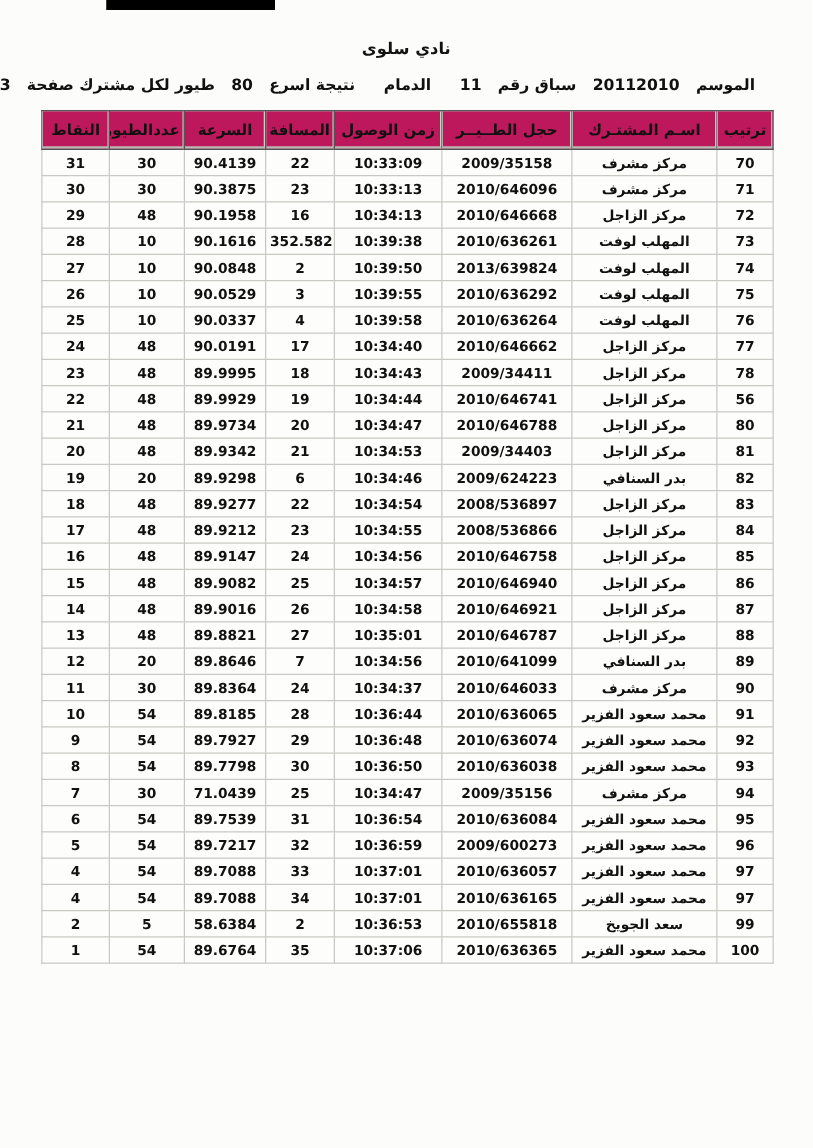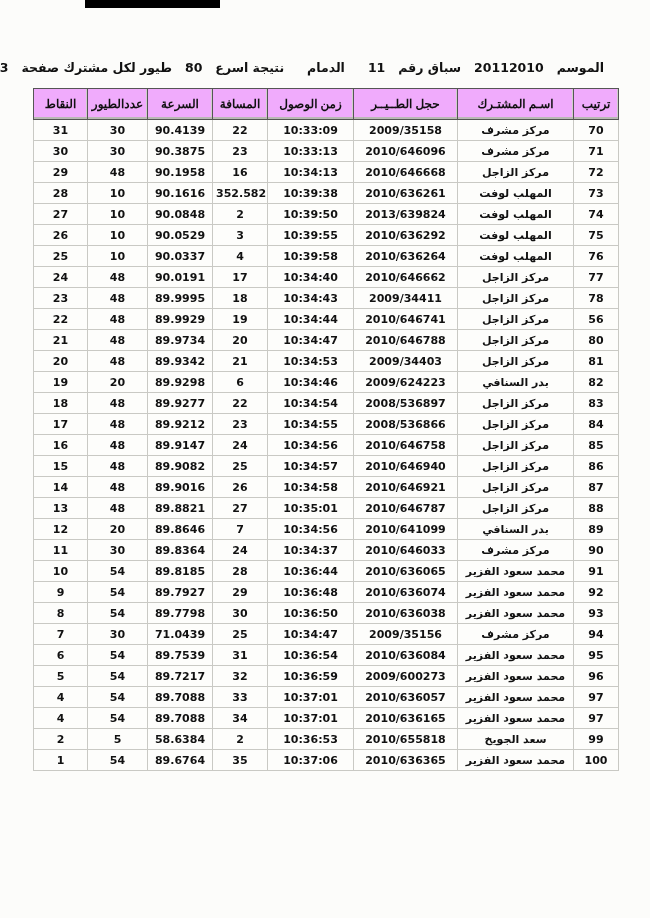--- a/index.html
+++ b/index.html
@@ -31,41 +31,42 @@
   table.results{
     position:absolute;top:88px;left:33px;
     width:585px;
     border-collapse:collapse;table-layout:fixed;
     direction:rtl;
   }
   table.results th{
     height:30px;
     font-size:12px;font-weight:700;
     border:1px solid #555;
-    background:#f0abfc;
+    background:#be185d;
     box-shadow:inset 0 -2px 0 #b9b9b4, inset -1px 0 0 #cfcfca;
-    padding:0 3px;white-space:nowrap;overflow:hidden;font-family:Liberation Serif, serif;
+    padding:0 3px;white-space:nowrap;overflow:hidden;
   }
   table.results td{
     height:20px;
     font-size:11px;font-weight:700;
     text-align:center;vertical-align:middle;
     border:1px solid #c9c9c4;
     padding:0 3px;white-space:nowrap;overflow:hidden;
     background:#fdfdfb;
   }
   table.results .num{direction:ltr;unicode-bidi:isolate;}
 </style>
 </head>
 <body>
 
 <div class="page">
 
   <div class="scan-bar"></div>
 
+  <div class="club-title">نادي سلوى</div>
 
   <div class="meta-row">
     <span>الموسم</span>
     <span class="num">20112010</span>
     <span>سباق رقم</span>
     <span class="num">11</span>
     <span class="city">الدمام</span>
     <span>نتيجة اسرع</span>
     <span class="num">80</span>
     <span>طيور لكل مشترك صفحة</span>

